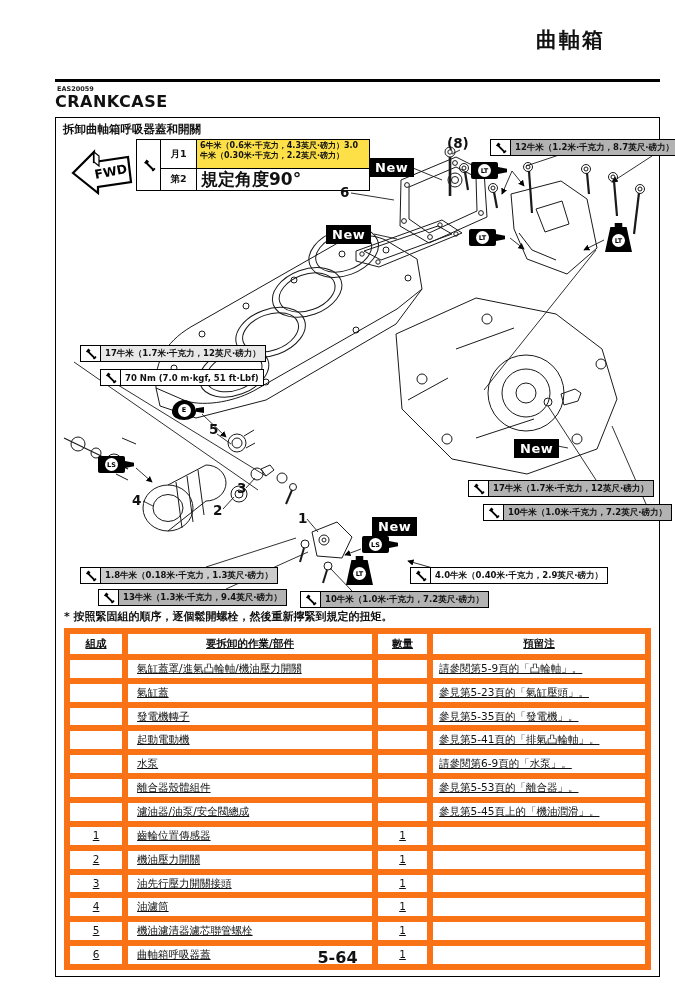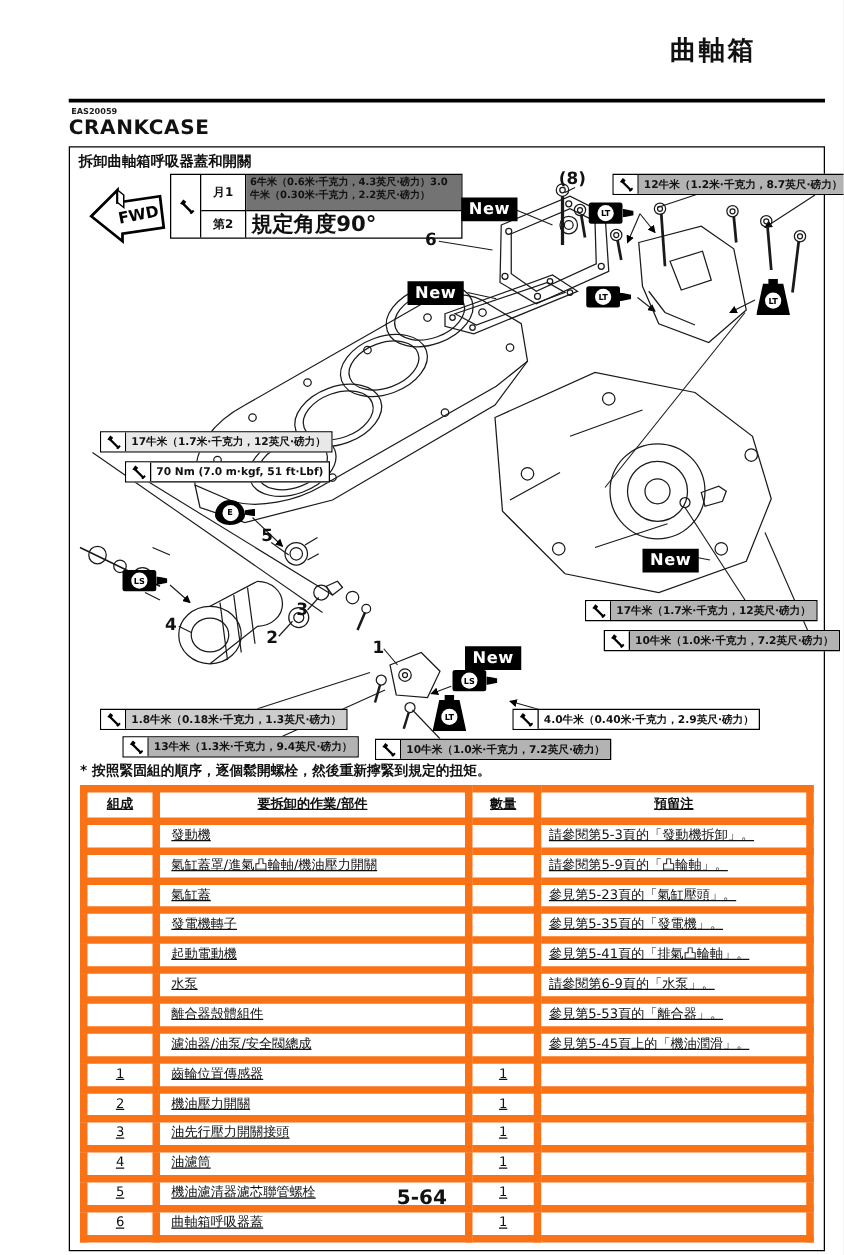--- a/index.html
+++ b/index.html
@@ -24,21 +24,21 @@
   .tq .tx{display:flex;align-items:center;padding:0 4px;font-size:8.5px;font-weight:bold;white-space:nowrap;}
   .tq.gray .tx{background:#b3b3b3;}
   .tq.mid  .tx{background:#cccccc;}
   .tq.light .tx{background:#e8e8e8;}
   
   .spec{position:absolute;left:80px;top:1px;border:1.4px solid #000;background:#fff;
         display:grid;grid-template-columns:24px 36px 172px;grid-template-rows:28px 22px;}
   .spec .sicon{grid-row:1/3;display:flex;align-items:center;justify-content:center;border-right:1px solid #000;}
   .spec .slab{display:flex;align-items:center;justify-content:center;font-size:9.5px;font-weight:bold;border-right:1px solid #000;}
   .spec .slab.b{border-top:1px solid #000;}
-  .spec .sval1{background:#737373;font-size:8px;font-weight:bold;line-height:1.3;padding:1px 3px;}
+  .spec .sval1{background:#fde047;font-size:8px;font-weight:bold;line-height:1.3;padding:1px 3px;}
   .spec .sval2{border-top:1px solid #000;font-size:17px;font-weight:bold;display:flex;align-items:center;padding-left:4px;}
   
   .new{position:absolute;background:#000;color:#fff;font-weight:bold;font-size:13px;
        height:19px;line-height:19px;padding:0 6px;letter-spacing:.5px;text-align:center;}
   
   .appl{position:absolute;display:flex;align-items:center;}
   .appl .body{width:27px;height:17px;background:#000;border-radius:2px;display:flex;align-items:center;justify-content:center;flex:none;}
   .appl .tip{width:9px;height:7px;background:#000;clip-path:polygon(0 0,100% 25%,100% 75%,0 100%);flex:none;}
   .dot{width:13px;height:13px;border-radius:50%;background:#fff;color:#000;font-size:6.5px;font-weight:bold;
        display:flex;align-items:center;justify-content:center;}
@@ -397,26 +397,20 @@
           <tr data-name="table-header-row">
             <th data-name="order-header">組成</th>
             <th data-name="job-header">要拆卸的作業/部件</th>
             <th data-name="qty-header">數量</th>
             <th data-name="remark-header">預留注</th>
           </tr>
         </thead>
         <tbody data-name="parts-table-body">
             <tr data-name="table-row">
               <td data-name="order-cell"></td>
-              <td data-name="job-cell">發動機</td>
-              <td data-name="qty-cell"></td>
-              <td data-name="remark-cell">請參閱第5-3頁的「發動機拆卸」。</td>
-            </tr>
-            <tr data-name="table-row">
-              <td data-name="order-cell"></td>
               <td data-name="job-cell">氣缸蓋罩/進氣凸輪軸/機油壓力開關</td>
               <td data-name="qty-cell"></td>
               <td data-name="remark-cell">請參閱第5-9頁的「凸輪軸」。</td>
             </tr>
             <tr data-name="table-row">
               <td data-name="order-cell"></td>
               <td data-name="job-cell">氣缸蓋</td>
               <td data-name="qty-cell"></td>
               <td data-name="remark-cell">參見第5-23頁的「氣缸壓頭」。</td>
             </tr>

